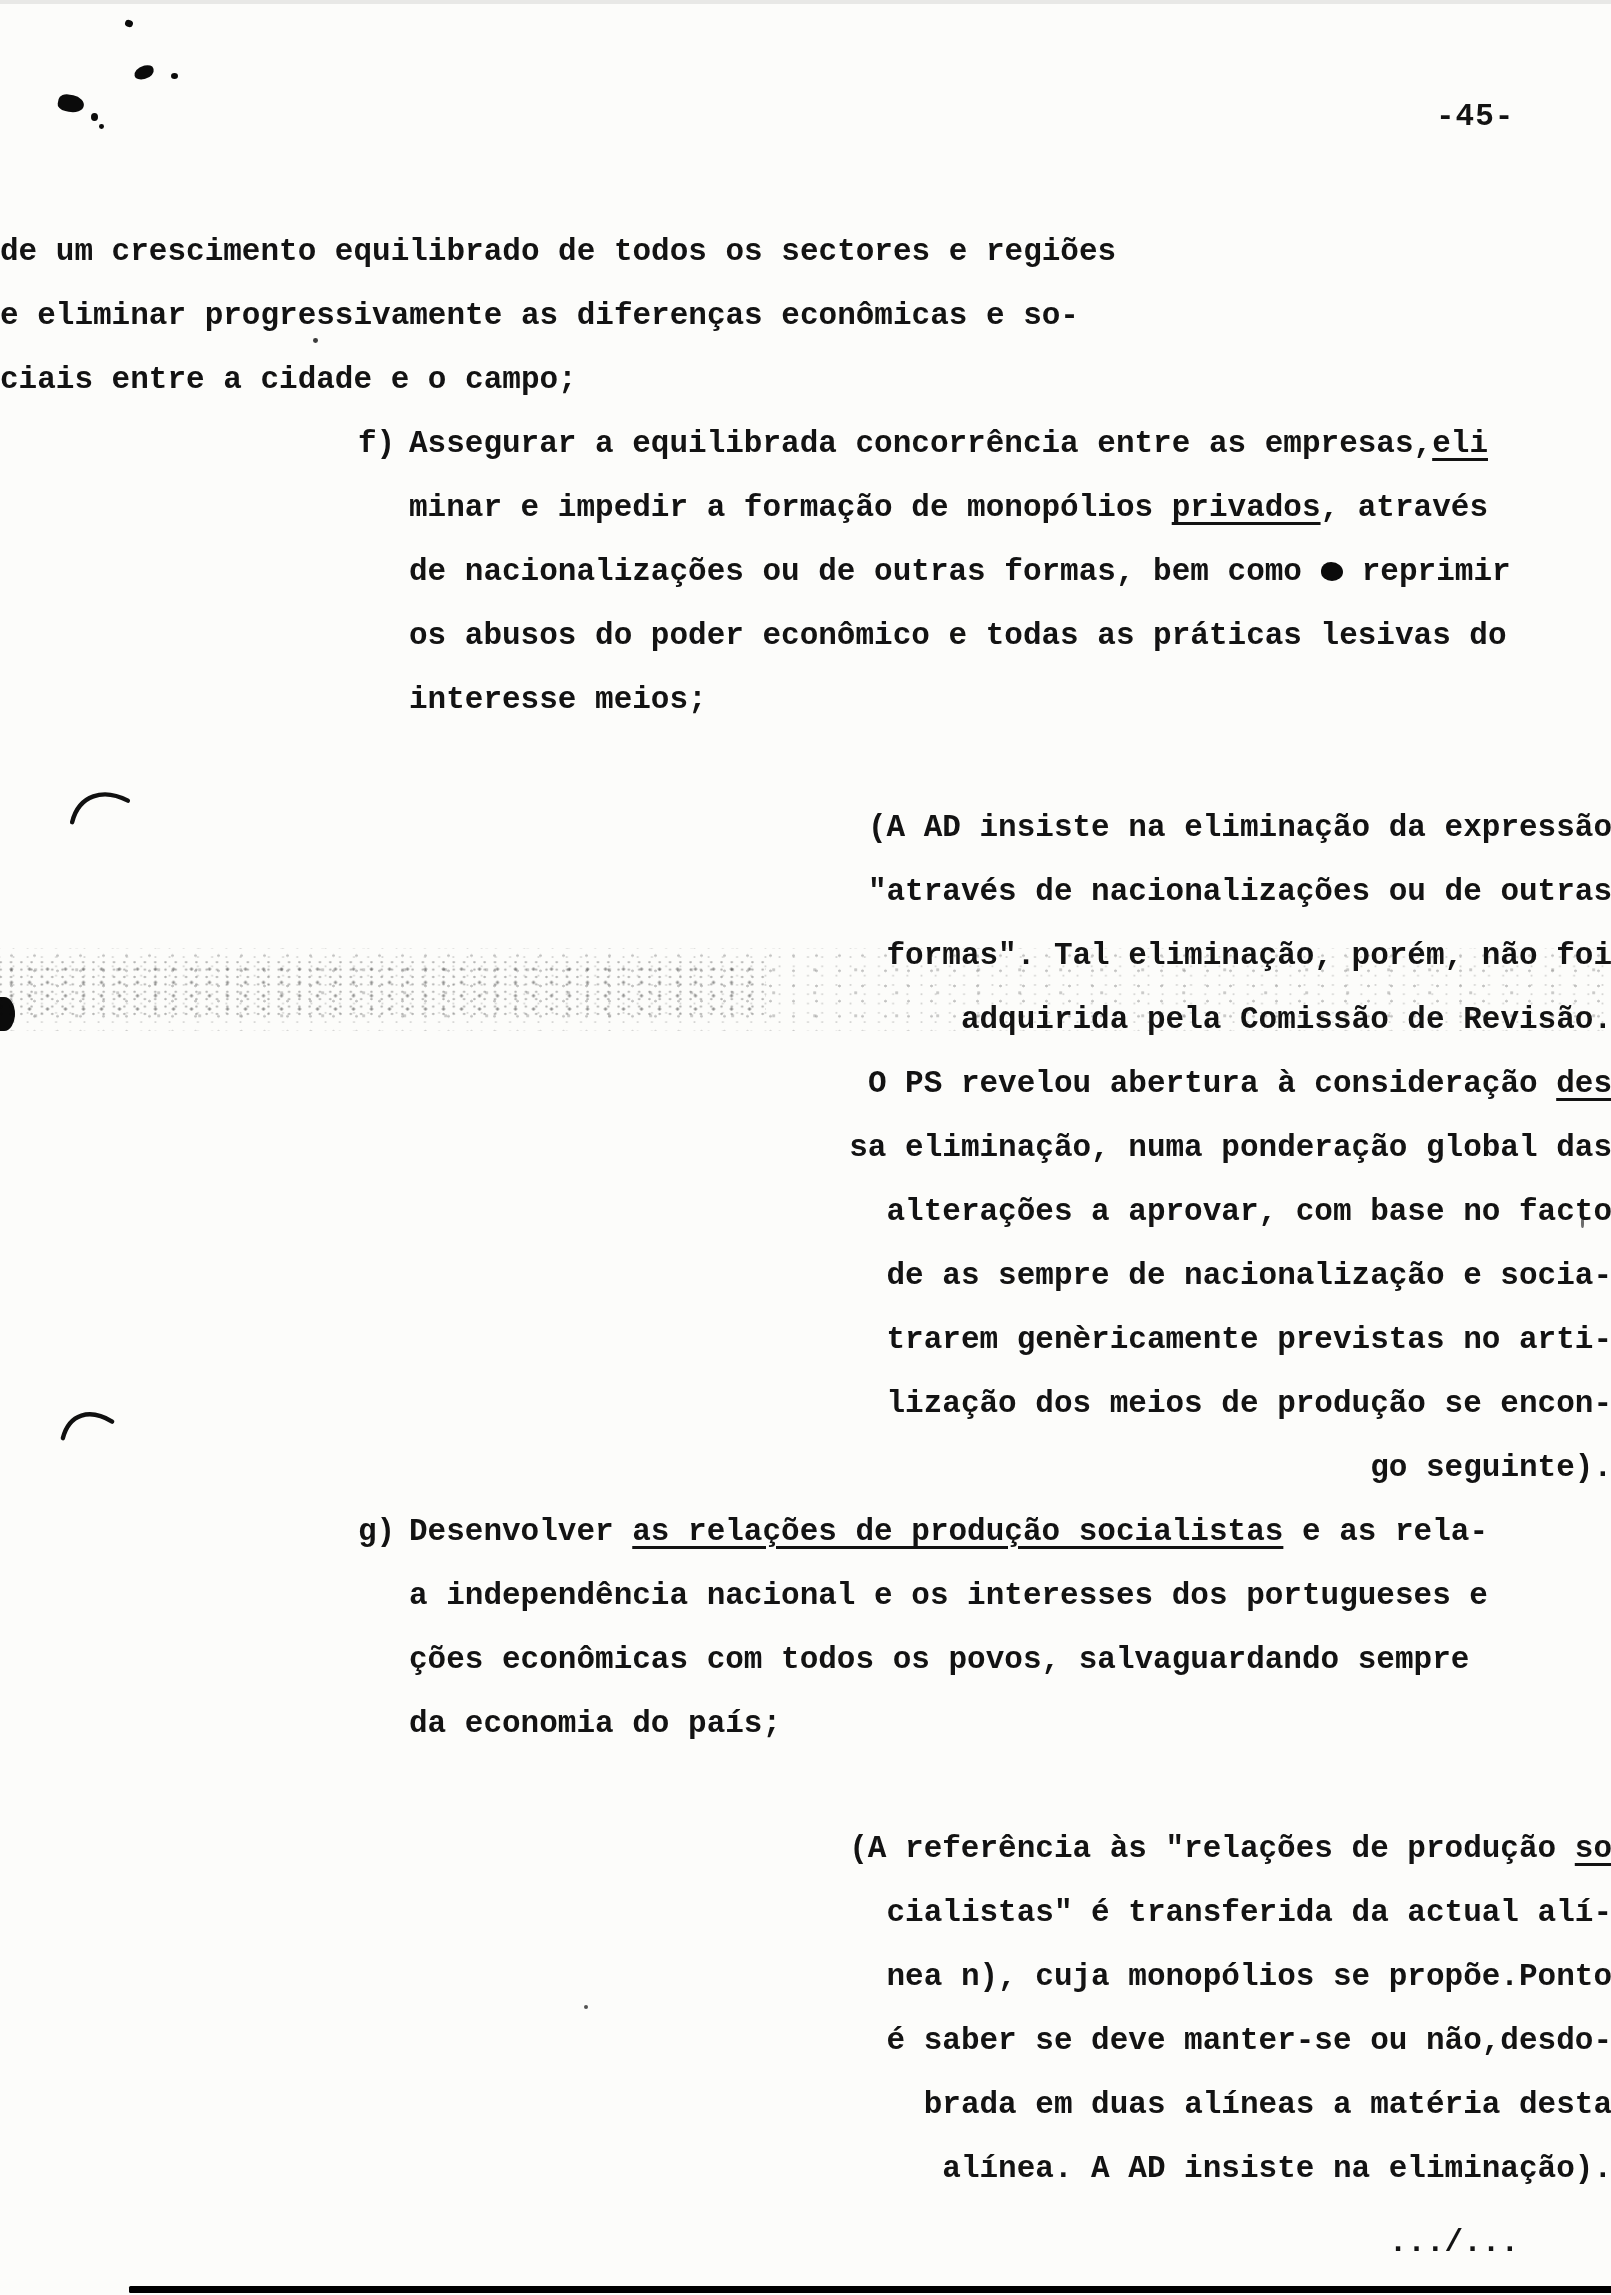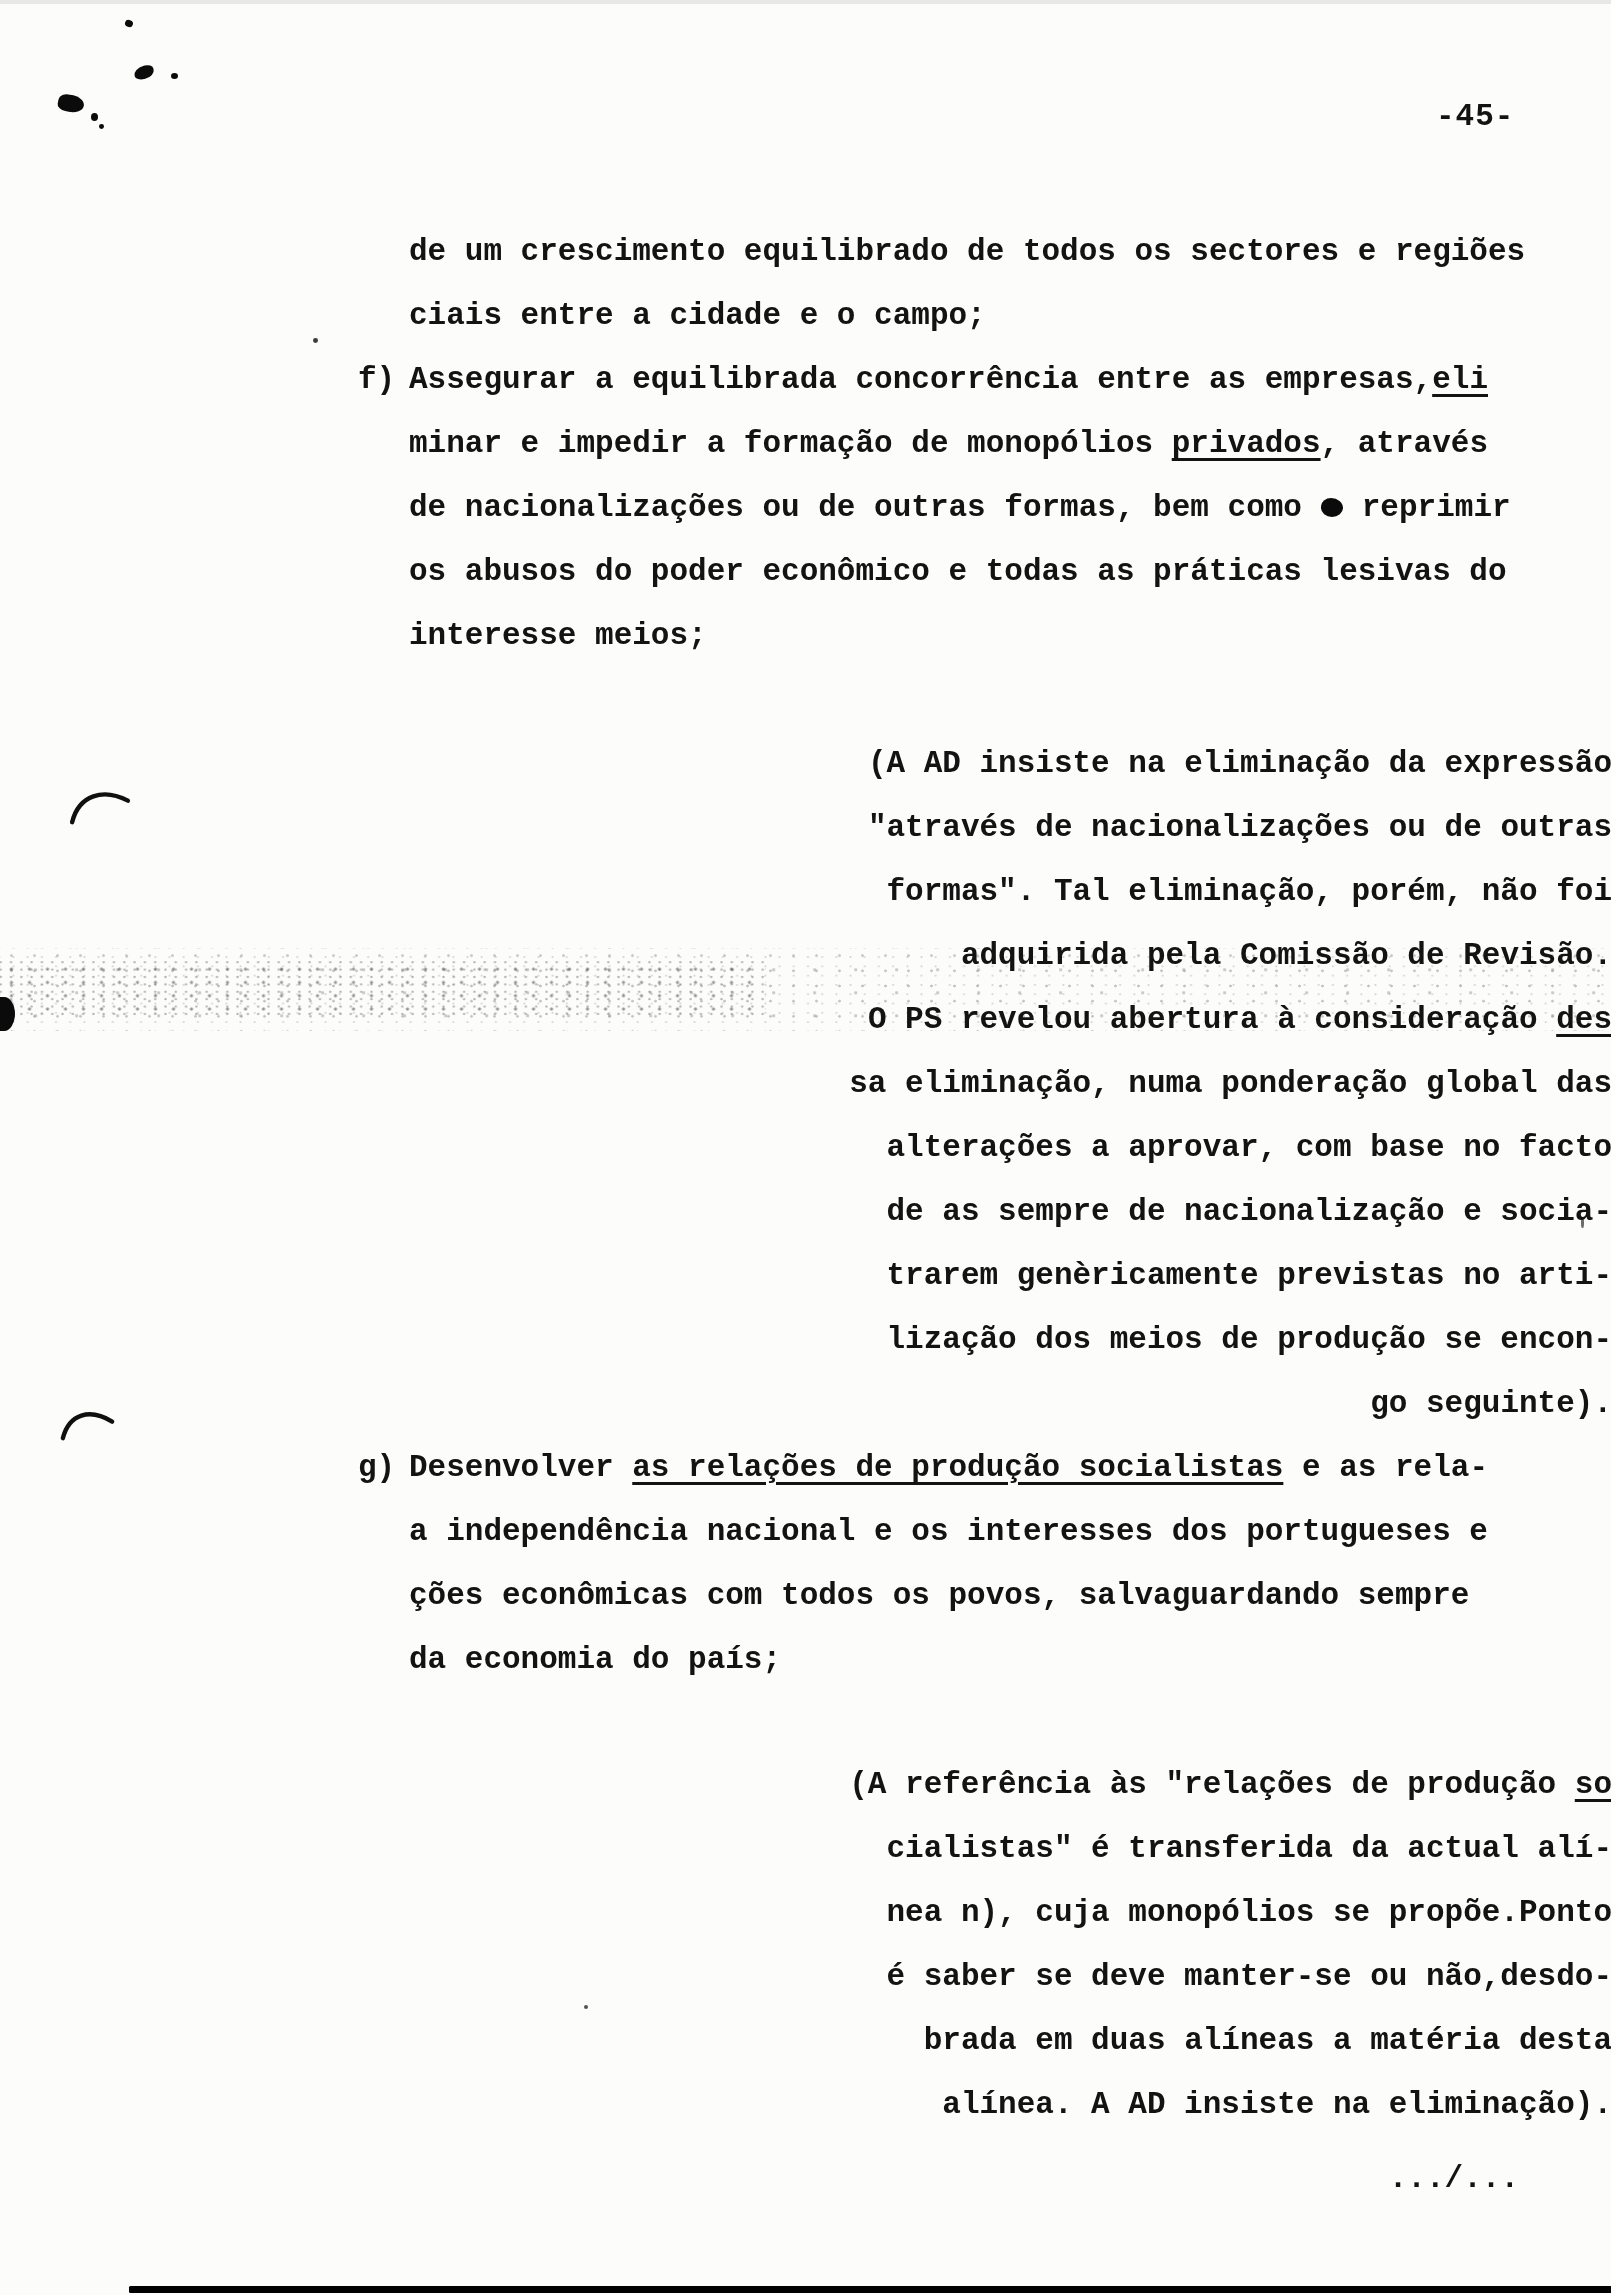--- a/index.html
+++ b/index.html
@@ -16,21 +16,21 @@
   .page-number {
     position:absolute; top:96px; left:1436px;
     font-size:31px; line-height:34px; letter-spacing:1px;
     white-space:pre; z-index:2;
   }
   .content { position:absolute; top:216px; left:0; width:100%; z-index:2; }
   .line {
     display:block; white-space:pre;
     font-size:31px; line-height:64px; height:64px;
   }
-  .para  { padding-left:409px; }
+  .para  { }
   .item  { position:relative; padding-left:409px; }
   .marker {
     position:absolute; left:358px; top:0;
     font-size:31px; line-height:64px; white-space:pre;
   }
   .note { padding-left:763px;text-align:right; }
   .note-1 { margin-top:64px; }
   .note-2 { margin-top:61px; }
   .u { text-decoration:underline; text-decoration-thickness:2.5px; text-underline-offset:5.9px; }
   .footer-line {
@@ -106,20 +106,21 @@
   <div class="artifact noise-band"></div>
   <div class="artifact noise-band-left"></div>
   <div class="artifact bottom-bar"></div>
 
   <div class="page-number">-45-</div>
 
   <main class="content">
 
     <div class="para">
       <span class="line">de um crescimento equilibrado de todos os sectores e regiões</span>
+      <span class="line">e eliminar progressivamente as diferenças econômicas e so-</span>
       <span class="line">ciais entre a cidade e o campo;</span>
     </div>
 
     <div class="item">
       <span class="marker">f)</span>
       <span class="line"><span>Assegurar a equilibrada concorrência entre as empresas,</span><span class="u">eli</span></span>
       <span class="line"><span>minar e impedir a formação de monopólios </span><span class="u">privados</span><span>, através</span></span>
       <span class="line"><span>de nacionalizações ou de outras formas, bem como </span><span class="blot"></span><span> reprimir</span></span>
       <span class="line">os abusos do poder econômico e todas as práticas lesivas do</span>
       <span class="line">interesse meios;</span>

